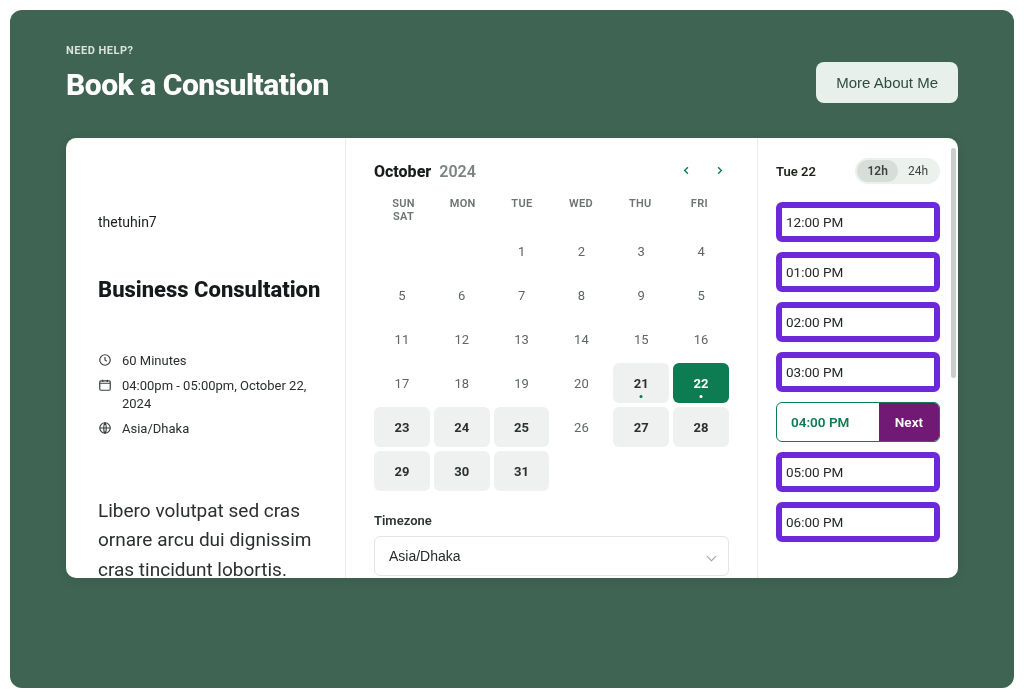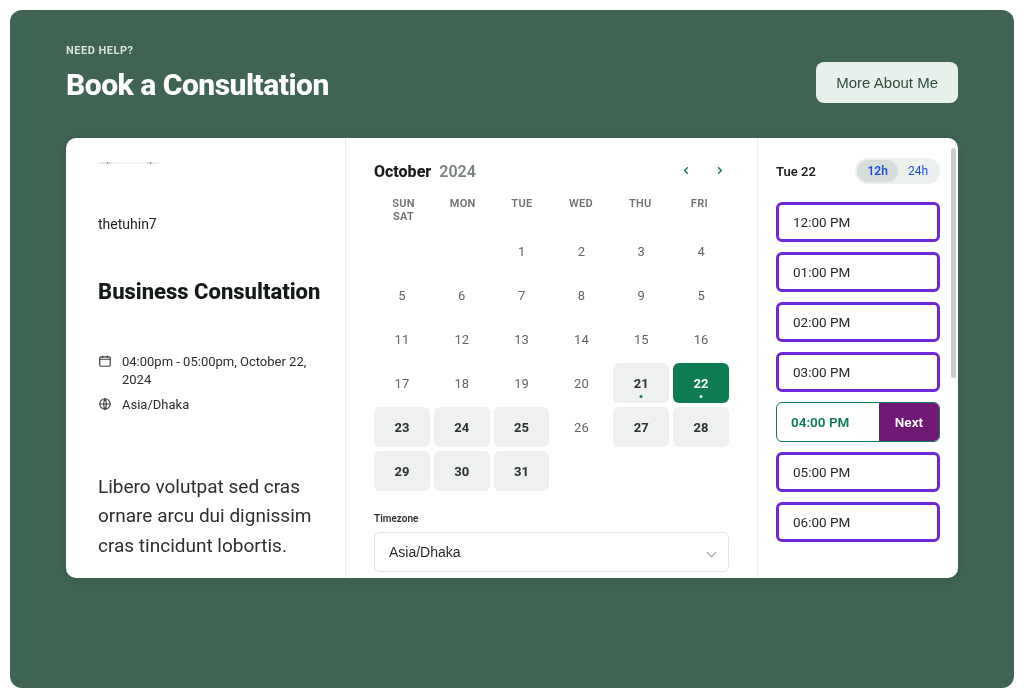--- a/index.html
+++ b/index.html
@@ -133,21 +133,21 @@
   .cell.today::after {
     content:""; position:absolute; bottom:5px; left:50%; transform:translateX(-50%);
     width:3px; height:3px; background:#fff; border-radius:50%;
   }
   .dot-green::after {
     content:""; position:absolute; bottom:5px; left:50%; transform:translateX(-50%);
     width:3px; height:3px; background:#0e7c52; border-radius:50%;
   }
 
   .tz-wrap { margin-top: 22px; }
-  .tz-label { font-size: 10px; color: #303431; font-weight: 600; margin-bottom: 8px; }
+  .tz-label { font-size: 13px; color: #303431; font-weight: 600; margin-bottom: 8px; }
   .tz-select {
     width: 100%; height: 40px; border: 1px solid #e2e6e3; border-radius: 6px;
     background: #fff; padding: 0 14px; font-size: 14px; color: #262b28;
     appearance: none; position: relative;
   }
   .tz-box { position: relative; }
   .tz-box::after {
     content:""; position:absolute; right:14px; top:17px;
     width:6px; height:6px; border-right:1px solid #9aa09c; border-bottom:1px solid #9aa09c;
     transform: rotate(45deg);
@@ -160,28 +160,28 @@
     display: flex;
     flex-direction: column;
   }
   .slot-head { display: flex; align-items: center; }
   .day-label { font-size: 13px; font-weight: 600; color: #20241f; }
   .fmt-toggle {
     margin-left: auto; display: flex; background: #edf1ee; border-radius: 16px; padding: 2px;
     font-size: 12px;
   }
   .fmt-toggle span {
-    padding: 4px 10px; border-radius: 14px; cursor: pointer; color: #1d4ed8;
+    padding: 4px 10px; border-radius: 14px; cursor: pointer; color: #404040;
   }
   .fmt-toggle span.sel { background: #d7ded9; font-weight: 600; }
 
   .slots { margin-top: 18px; display: flex; flex-direction: column; gap: 10px; }
   .slot {
-    height: 40px; border: 3px solid #6d28d9; border-radius: 6px;
-    display: flex; align-items: center; padding: 0 14px;
+    height: 40px; border: 6px solid #6d28d9; border-radius: 6px;
+    display: flex; align-items: center; padding: 0 4px;
     font-size: 13.5px; color: #26292a; cursor: pointer;
     background: #fff;
   }
   .slot.selected {
     border: 1.5px solid #0e7c52;
     padding: 0 0 0 14px;
     color: #0e7c52; font-weight: 600;
   }
   .slot.selected .next {
     margin-left: auto; height: 100%; background: #701a75; color: #fff;
@@ -198,20 +198,29 @@
     <div class="title">Book a Consultation</div>
     <button class="more-btn">More About Me</button>
 
     <div class="card">
 
       <div class="col-info">
         <div class="avatar"></div>
         <div class="username">thetuhin7</div>
         <div class="service-title">Business Consultation</div>
         <ul class="meta">
+          <li>
+            <span class="mi">
+              <svg viewBox="0 0 24 24" fill="none" stroke="#3a3f3c" stroke-width="2">
+                  <circle cx="12" cy="12" r="9"></circle>
+                  <path d="M12 7v5l3 2"></path>
+                </svg>
+            </span>
+            <span>60 Minutes</span>
+          </li>
           <li>
             <span class="mi">
               <svg viewBox="0 0 24 24" fill="none" stroke="#3a3f3c" stroke-width="2">
                   <rect x="3" y="5" width="18" height="16" rx="2"></rect>
                   <path d="M3 9h18M8 3v4M16 3v4"></path>
                 </svg>
             </span>
             <span>04:00pm - 05:00pm, October 22, 2024</span>
           </li>
           <li>

